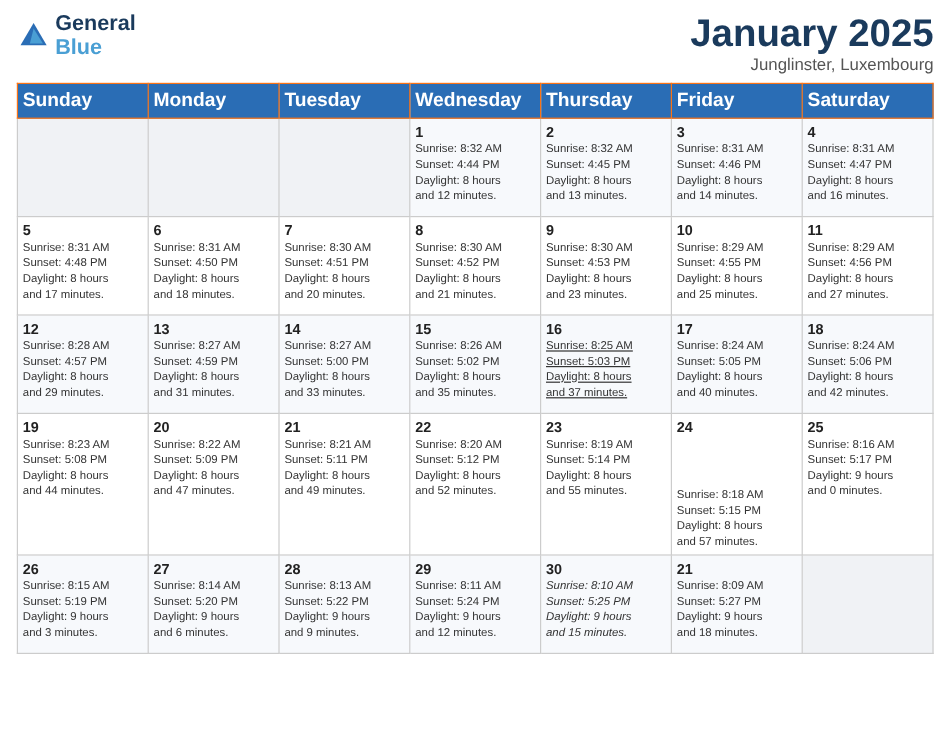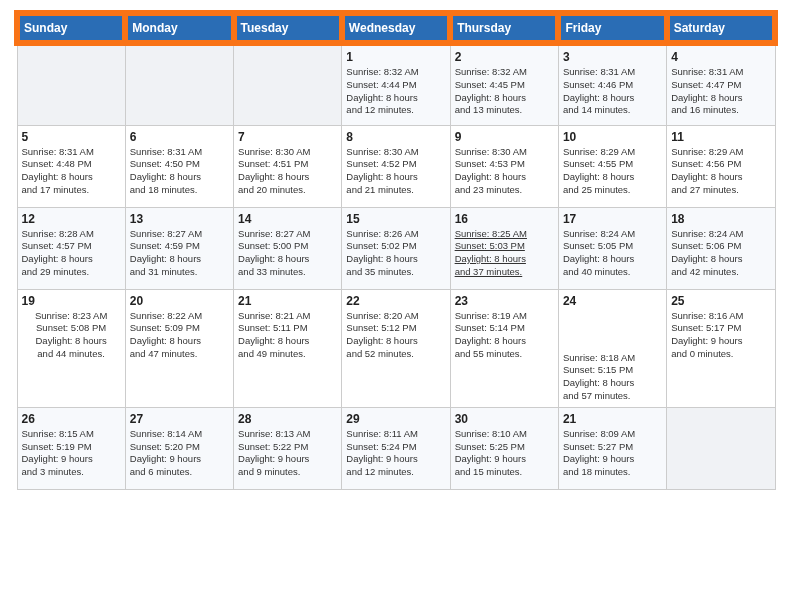--- a/index.html
+++ b/index.html
@@ -51,25 +51,25 @@
       color: #555;
     }
     table {
       width: 100%;
       border-collapse: collapse;
       table-layout: fixed;
     }
     thead tr th {
       background: #2a6db5;
       color: #fff;
-      font-size: 12px;
+      font-size: 16px;
       font-weight: bold;
       padding: 5px 4px;
       text-align: left;
-      border: 6px solid #f97316;
+      border: 1px solid #f97316;
     }
     tbody tr td {
       border: 1px solid #ccc;
       vertical-align: top;
       padding: 4px 4px;
       height: 82px;
       background: #fff;
     }
     tbody tr:nth-child(odd) td {
       background: #f7f9fc;
@@ -89,20 +89,36 @@
       line-height: 1.35;
     }
     .empty-cell {
       background: #f0f2f5 !important;
     }
   </style>
 </head>
 <body>
 
 <div class="container">
+  <div class="header">
+    <div class="logo">
+      <svg class="logo-icon" viewBox="0 0 36 36">
+        <polygon points="18,4 32,28 4,28" fill="#2a6db5"></polygon>
+        <polygon points="18,10 28,26 14,26" fill="#4a9fd4"></polygon>
+      </svg>
+      <div class="logo-text">
+        <div>General</div>
+        <div style="color:#4a9fd4;">Blue</div>
+      </div>
+    </div>
+    <div class="title-block">
+      <div class="month-title">January 2025</div>
+      <div class="subtitle">Junglinster, Luxembourg</div>
+    </div>
+  </div>
 
   <table>
     <thead>
       <tr>
       <th>Sunday</th>
           <th>Monday</th>
           <th>Tuesday</th>
           <th>Wednesday</th>
           <th>Thursday</th>
           <th>Friday</th>
@@ -241,21 +257,21 @@
             <div class="day-num">18</div>
             <div class="day-info" style="white-space: pre-line;">Sunrise: 8:24 AM
 Sunset: 5:06 PM
 Daylight: 8 hours
 and 42 minutes.</div>
           </td>
         </tr>
         <tr>
           <td>
             <div class="day-num">19</div>
-            <div class="day-info" style="white-space: pre-line; text-align: center;">Sunrise: 8:23 AM
+            <div class="day-info" style="white-space: pre-line;">Sunrise: 8:23 AM
 Sunset: 5:08 PM
 Daylight: 8 hours
 and 44 minutes.</div>
           </td>
           <td>
             <div class="day-num">20</div>
             <div class="day-info" style="white-space: pre-line;">Sunrise: 8:22 AM
 Sunset: 5:09 PM
 Daylight: 8 hours
 and 47 minutes.</div>
@@ -320,21 +336,21 @@
           </td>
           <td>
             <div class="day-num">29</div>
             <div class="day-info" style="white-space: pre-line;">Sunrise: 8:11 AM
 Sunset: 5:24 PM
 Daylight: 9 hours
 and 12 minutes.</div>
           </td>
           <td>
             <div class="day-num">30</div>
-            <div class="day-info" style="white-space: pre-line;">Sunrise: 8:10 AM
+            <div class="day-info" style="white-space: pre-line; font-style: italic;">Sunrise: 8:10 AM
 Sunset: 5:25 PM
 Daylight: 9 hours
 and 15 minutes.</div>
           </td>
           <td>
             <div class="day-num">21</div>
             <div class="day-info" style="white-space: pre-line;">Sunrise: 8:09 AM
 Sunset: 5:27 PM
 Daylight: 9 hours
 and 18 minutes.</div>

